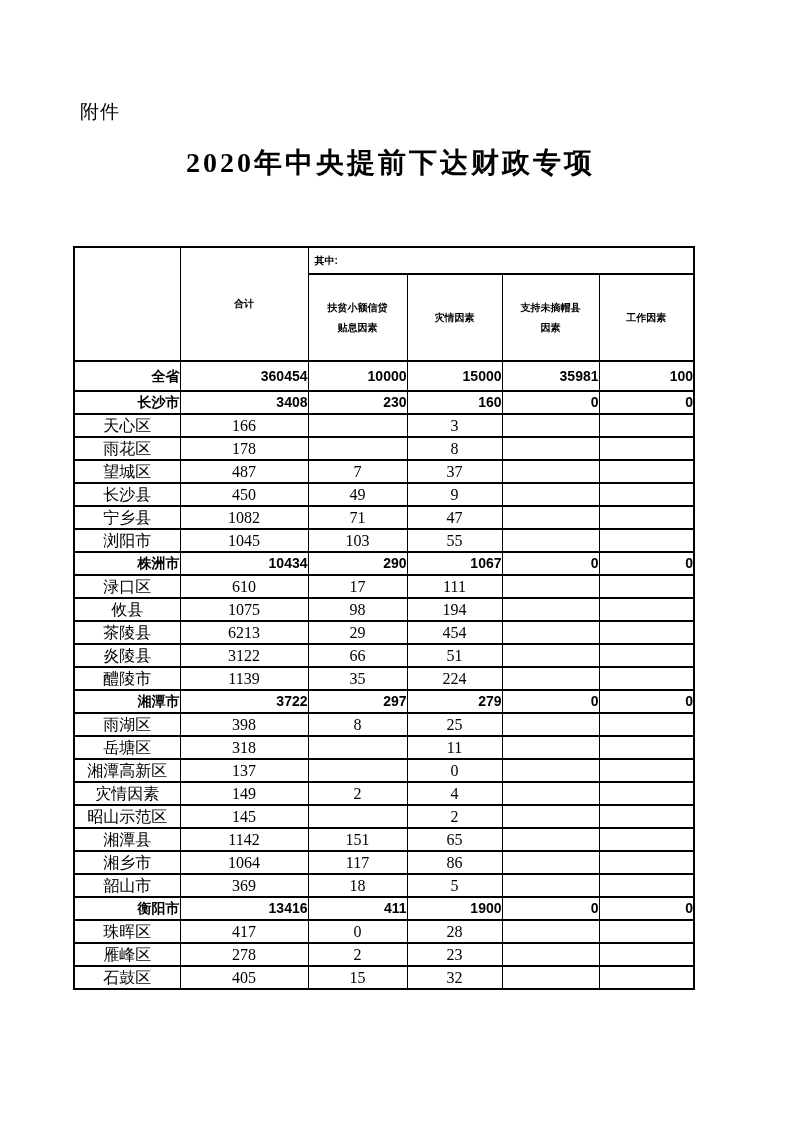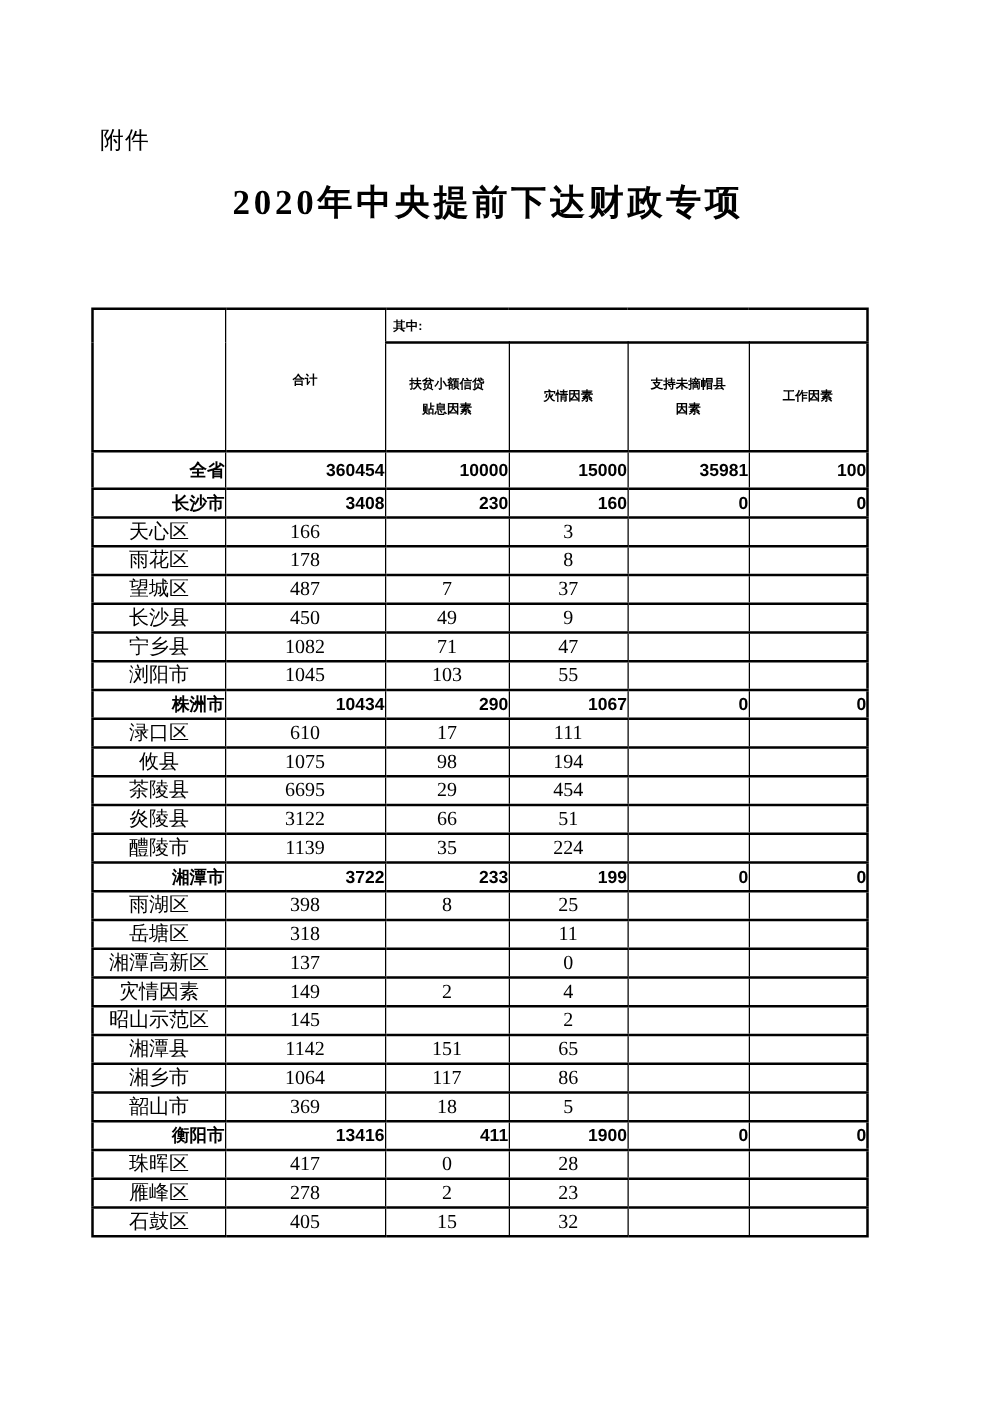--- a/index.html
+++ b/index.html
@@ -204,21 +204,21 @@
       <tr>
         <td>攸县</td>
         <td>1075</td>
         <td>98</td>
         <td>194</td>
         <td></td>
         <td></td>
       </tr>
       <tr>
         <td>茶陵县</td>
-        <td>6695</td>
+        <td>6213</td>
         <td>29</td>
         <td>454</td>
         <td></td>
         <td></td>
       </tr>
       <tr>
         <td>炎陵县</td>
         <td>3122</td>
         <td>66</td>
         <td>51</td>
@@ -229,22 +229,22 @@
         <td>醴陵市</td>
         <td>1139</td>
         <td>35</td>
         <td>224</td>
         <td></td>
         <td></td>
       </tr>
       <tr class="bold-row">
         <td>湘潭市</td>
         <td>3722</td>
-        <td>233</td>
-        <td>199</td>
+        <td>297</td>
+        <td>279</td>
         <td>0</td>
         <td>0</td>
       </tr>
       <tr>
         <td>雨湖区</td>
         <td>398</td>
         <td>8</td>
         <td>25</td>
         <td></td>
         <td></td>

